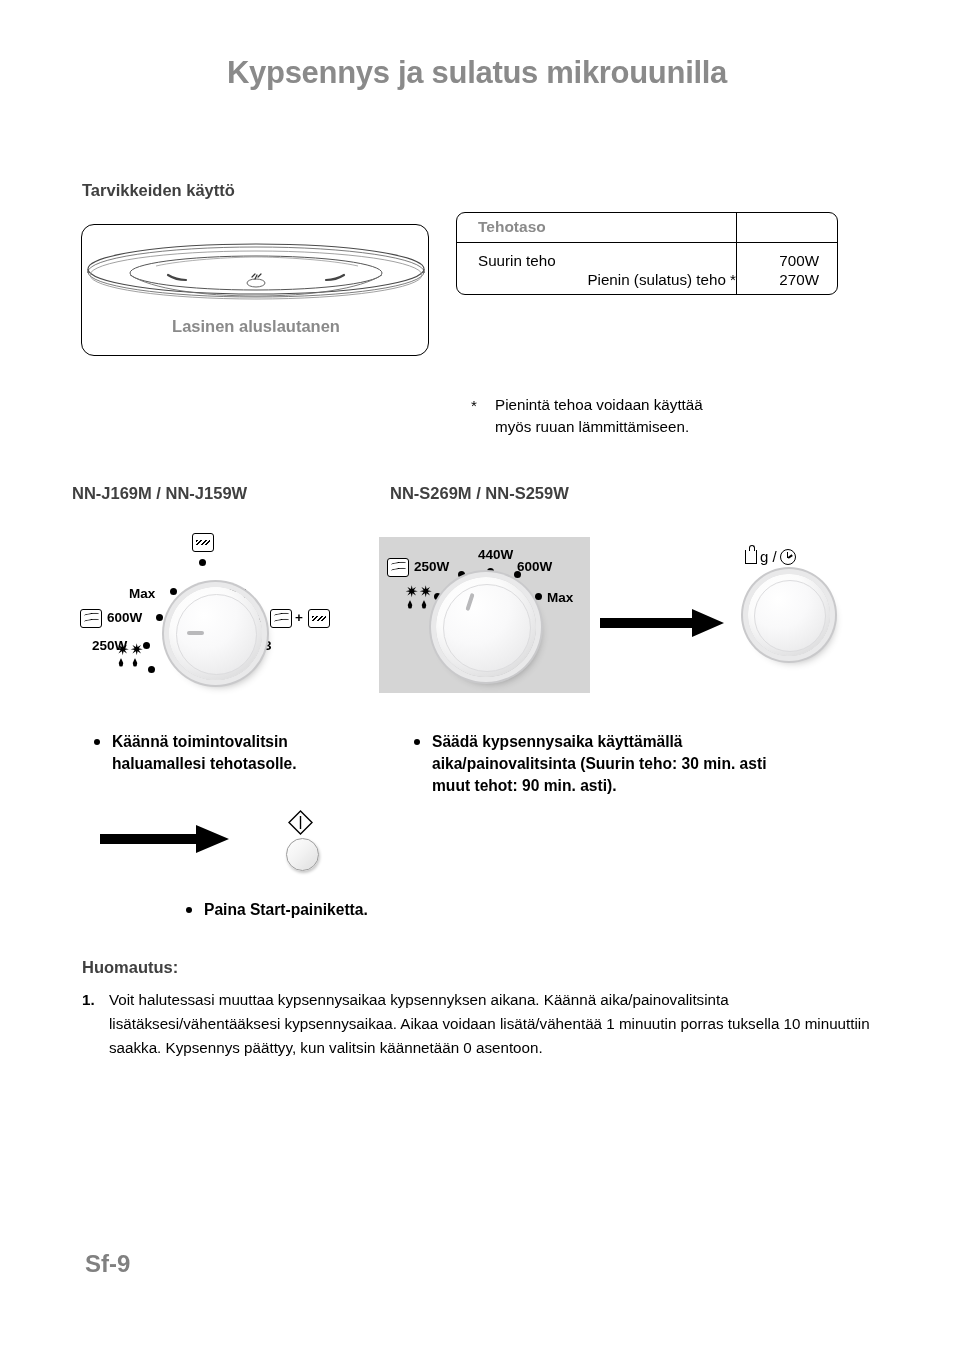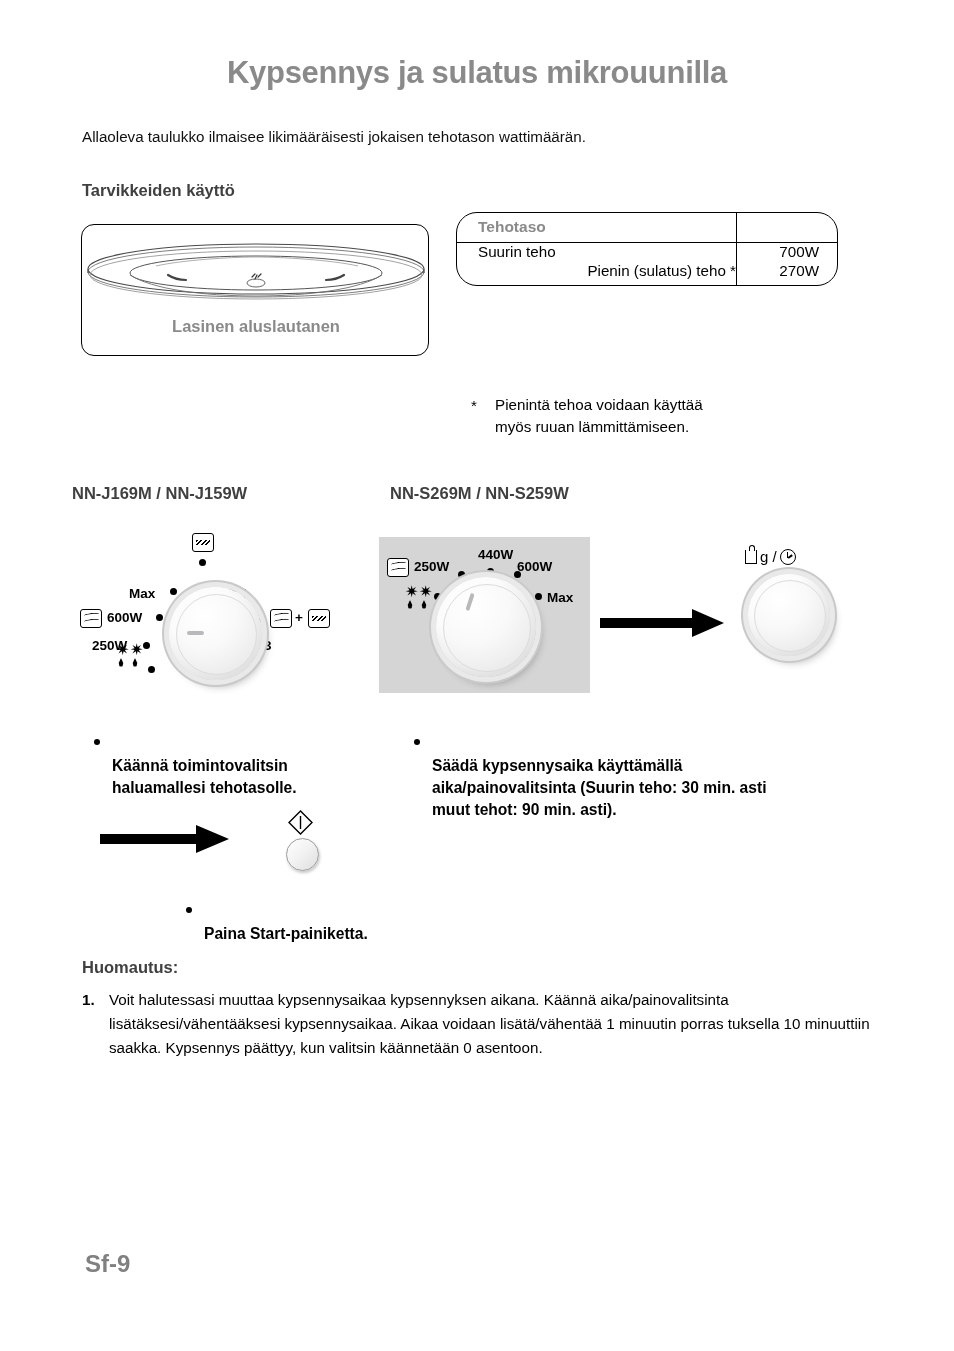--- a/index.html
+++ b/index.html
@@ -78,21 +78,21 @@
     font-weight: bold;
     color: #8a8a8a;
   }
 
   
   .power-table {
     position: absolute;
     left: 456px; top: 212px;
     width: 382px;
     border: 1.6px solid #000;
-    border-radius: 21px;
+    border-radius: 9px;
     box-sizing: border-box;
     overflow: hidden;
     background: #fff;
   }
   .power-table table {
     border-collapse: collapse;
     width: 100%;
     font-size: 15.2px;
   }
   .power-table th, .power-table td {
@@ -101,21 +101,21 @@
     text-align: left;
   }
   .power-table th.th-label {
     color: #8a8a8a;
     font-weight: bold;
     font-size: 15.5px;
     padding: 5px 0 6px 21px;
   }
   .power-table th.th-blank { width: 82px; }
   .power-table thead tr { border-bottom: 1.6px solid #000; }
-  .power-table tbody tr:first-child td { padding-top: 0; }
+  .power-table tbody tr:first-child td { padding-top: 9px; }
   .power-table tbody tr:last-child td { padding-bottom: 6px; text-align: right; }
   .power-table td.c-name {
     padding-left: 21px;
     border-right: 1.6px solid #000;
     white-space: nowrap;
   }
   .power-table td.c-watt {
     width: 82px;
     text-align: right;
     padding-right: 18px;
@@ -323,21 +323,21 @@
     font-weight: bold;
     line-height: 22px;
   }
   .bullet .dot {
     position: absolute;
     left: 0; top: 8px;
     width: 6px; height: 6px;
     background: #000;
     border-radius: 50%;
   }
-  .bullet .btxt { display: block; padding-left: 18px; margin-top: 24px; }
+  .bullet .btxt { display: block; padding-left: 18px; }
   #bullet-j { left: 94px; top: 731px; width: 270px; }
   #bullet-s { left: 414px; top: 731px; width: 390px; }
   #bullet-start { left: 186px; top: 899px; width: 330px; }
 
   
   .note-item {
     position: absolute;
     left: 82px; top: 988px;
     width: 790px;
     font-size: 15.2px;
@@ -360,21 +360,20 @@
   }
 </style>
 </head>
 <body>
 
 <div class="page">
 
   <div class="page-title">Kypsennys ja sulatus mikrouunilla</div>
 
   <div class="intro">
-    <div>Allaoleva taulukko ilmaisee likimääräisesti jokaisen tehotason wattimäärän.</div>
   </div>
 
   <div class="sec-heading" id="h-accessories">Tarvikkeiden käyttö</div>
 
   <div class="tray-box">
     <svg class="tray-art" viewBox="0 0 348 78">
       <ellipse cx="174" cy="36" rx="168" ry="25" fill="none" stroke="#4a4a4a" stroke-width="1.1"></ellipse>
       <ellipse cx="174" cy="39" rx="168" ry="25" fill="none" stroke="#6e6e6e" stroke-width="0.9"></ellipse>
       <ellipse cx="174" cy="42" rx="166" ry="24" fill="none" stroke="#8a8a8a" stroke-width="0.8"></ellipse>
       <ellipse cx="174" cy="40" rx="126" ry="17" fill="none" stroke="#555" stroke-width="1"></ellipse>

